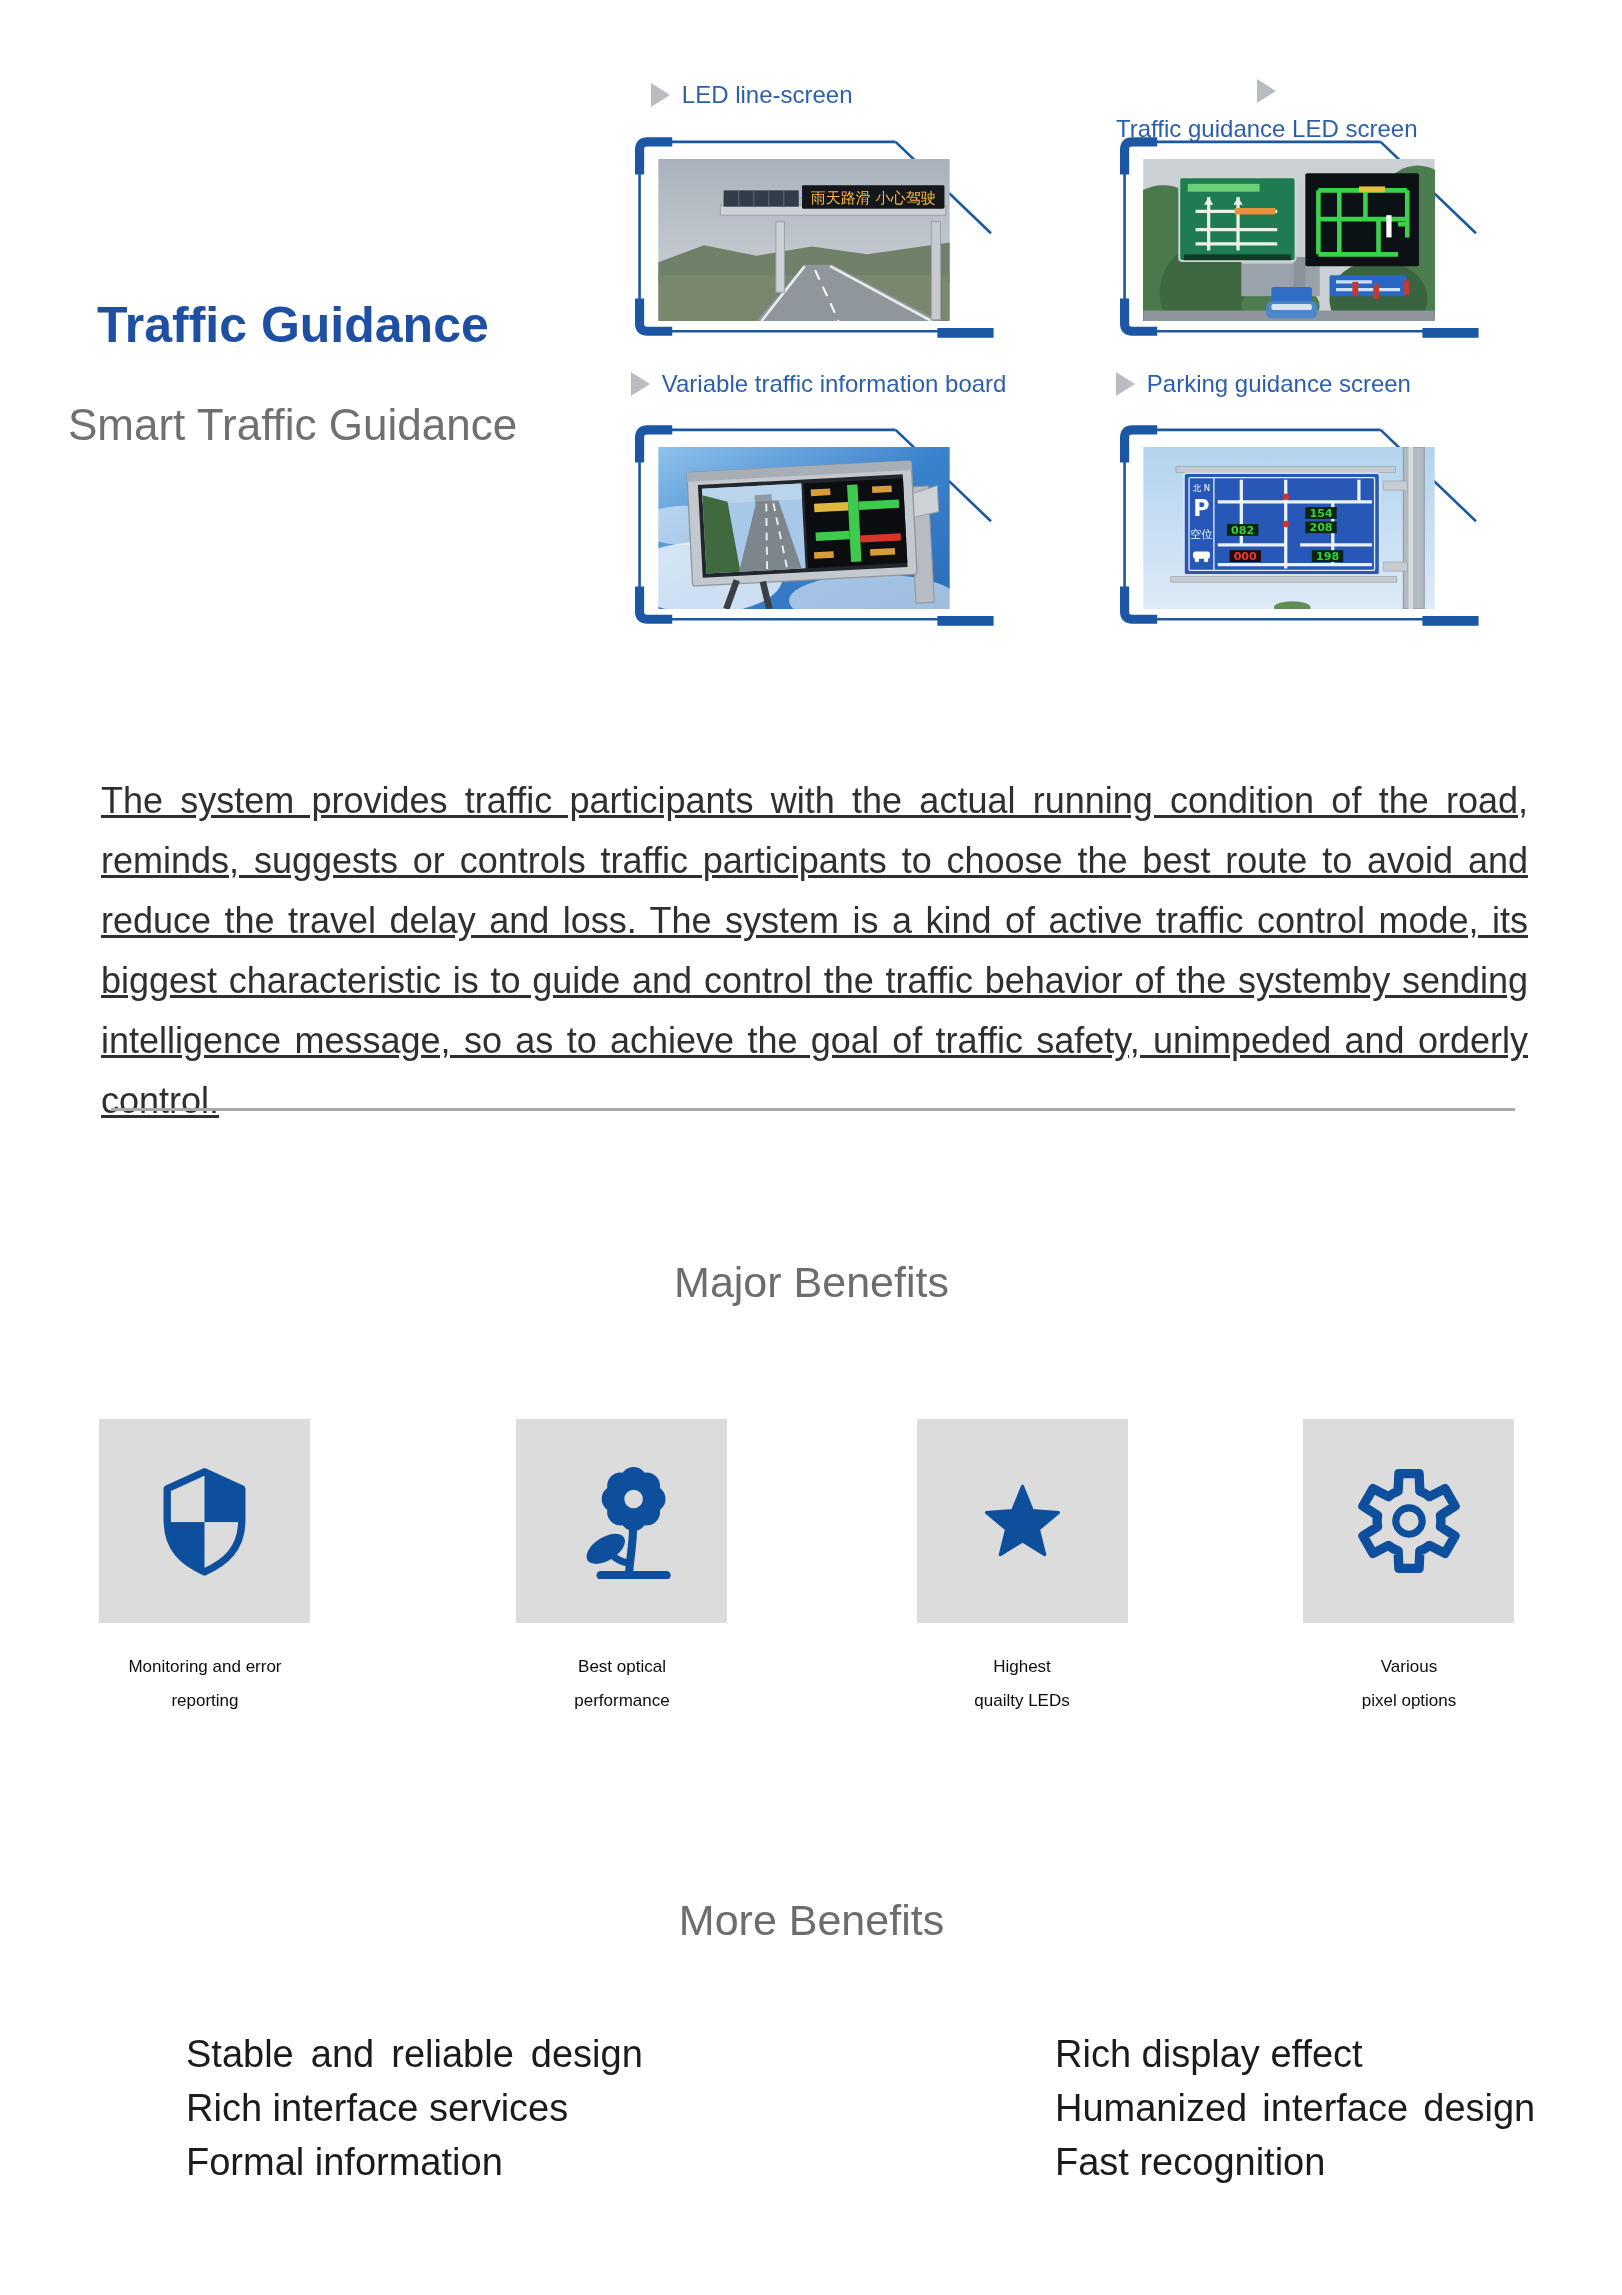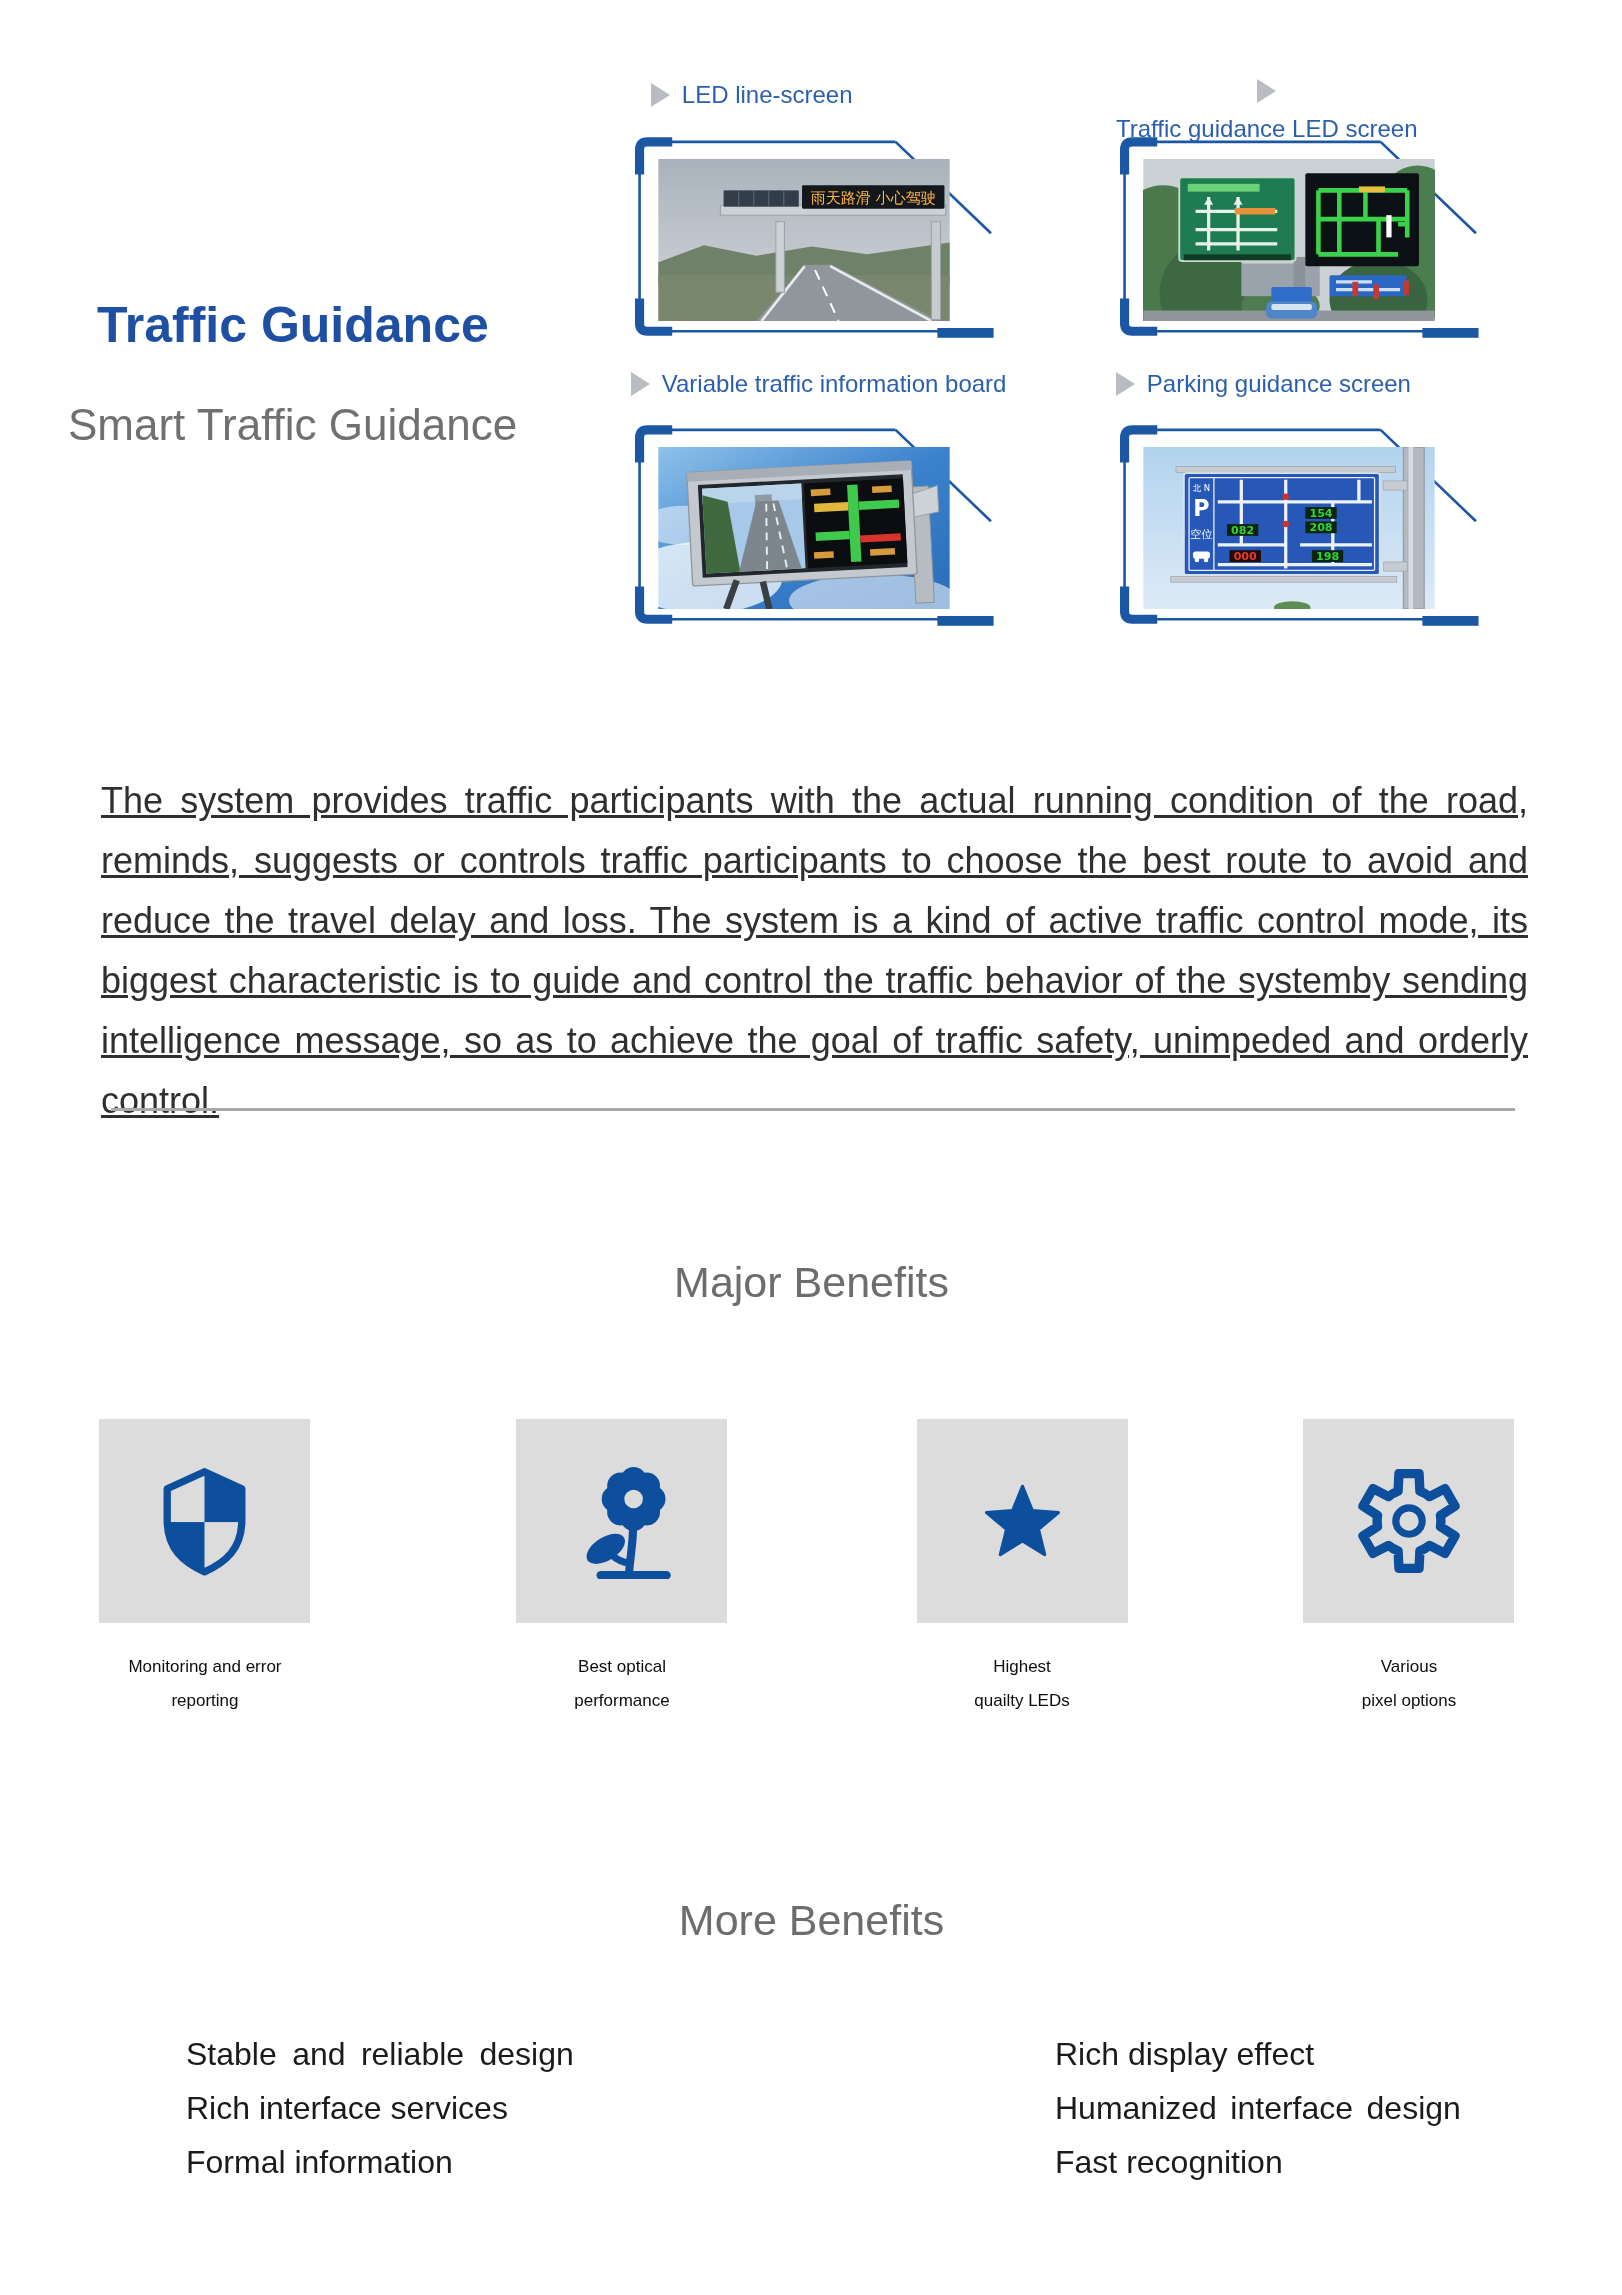--- a/index.html
+++ b/index.html
@@ -35,21 +35,21 @@
     font-size:43px;color:var(--heading-gray);}
   .heading-major{top:1258px;}
   .heading-more{top:1896px;}
 
   .benefit-card{position:absolute;top:1419px;width:211px;height:204px;background:var(--box-gray);
     display:flex;align-items:center;justify-content:center;}
   .benefit-label{position:absolute;top:1650px;width:314px;text-align:center;
     font-size:17px;line-height:34px;color:#0d0d0d;}
 
   .more-col{position:absolute;top:2027px;}
-  .more-line{font-size:32px;color:#1b1b1b;height:54px;line-height:54px;white-space:nowrap;}
+  .more-line{font-size:38px;color:#1b1b1b;height:54px;line-height:54px;white-space:nowrap;}
   .ws-wide{word-spacing:6.5px;}
   .ws-med{word-spacing:4.6px;}
 
   .hidden-defs{position:absolute;width:0;height:0;overflow:hidden;}
 </style>
 </head>
 <body>
 
 <svg class="hidden-defs" aria-hidden="true">
   <defs>

